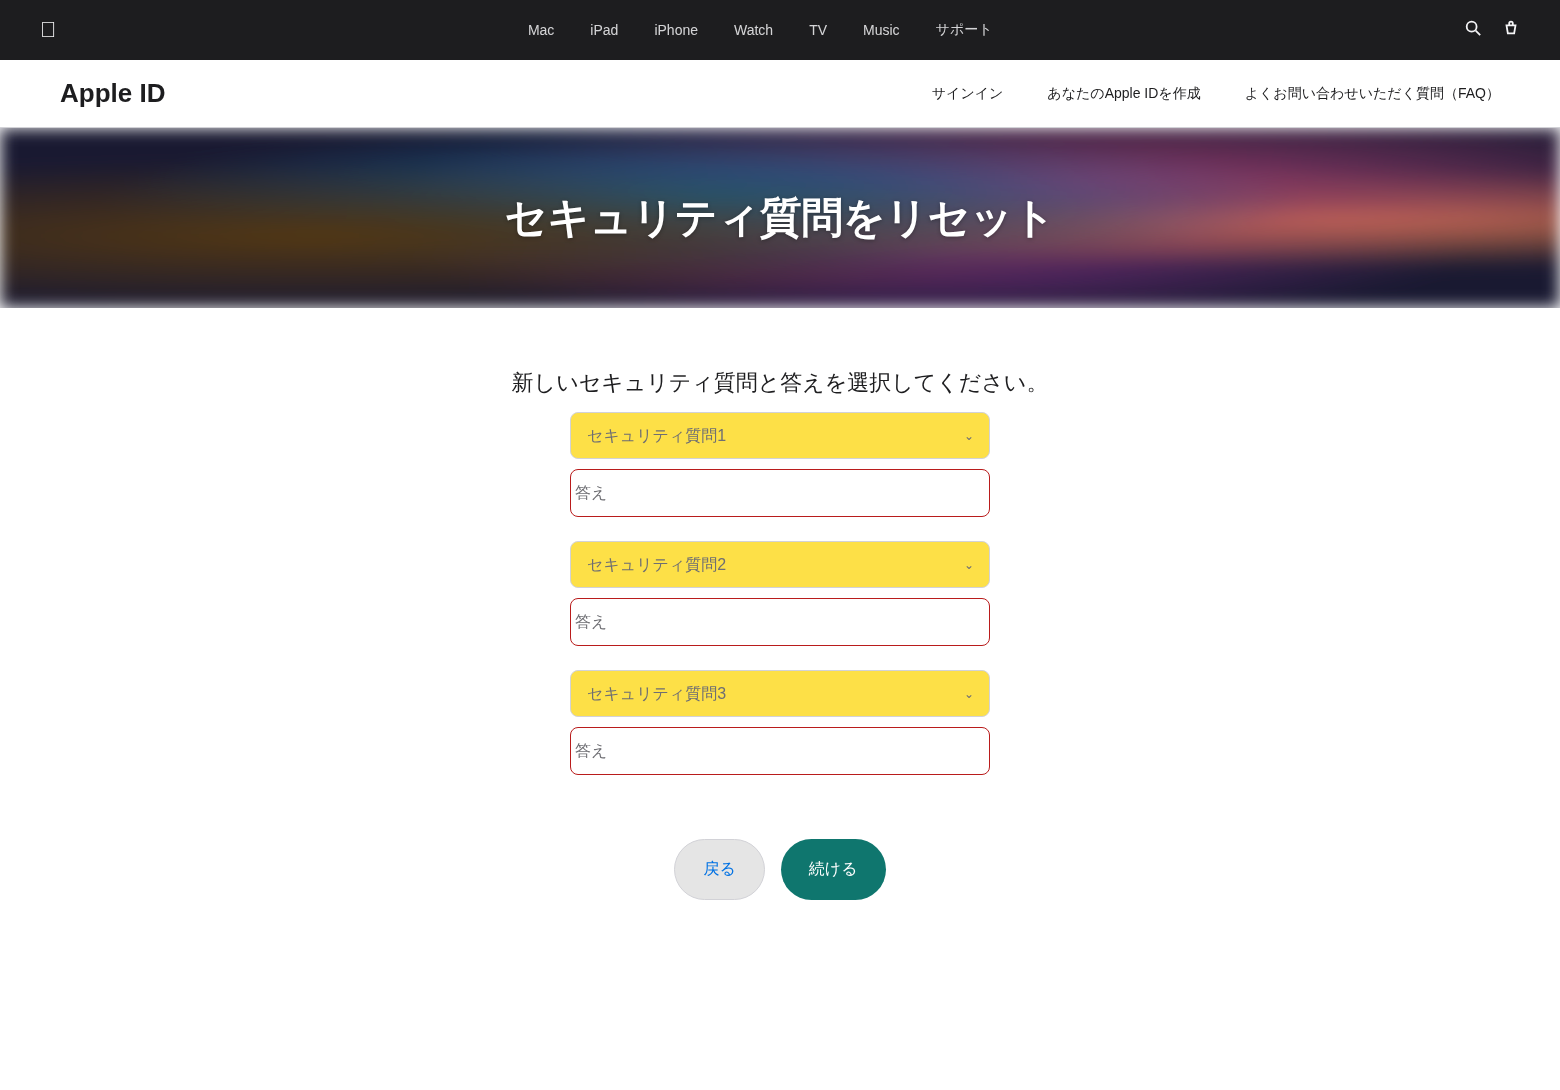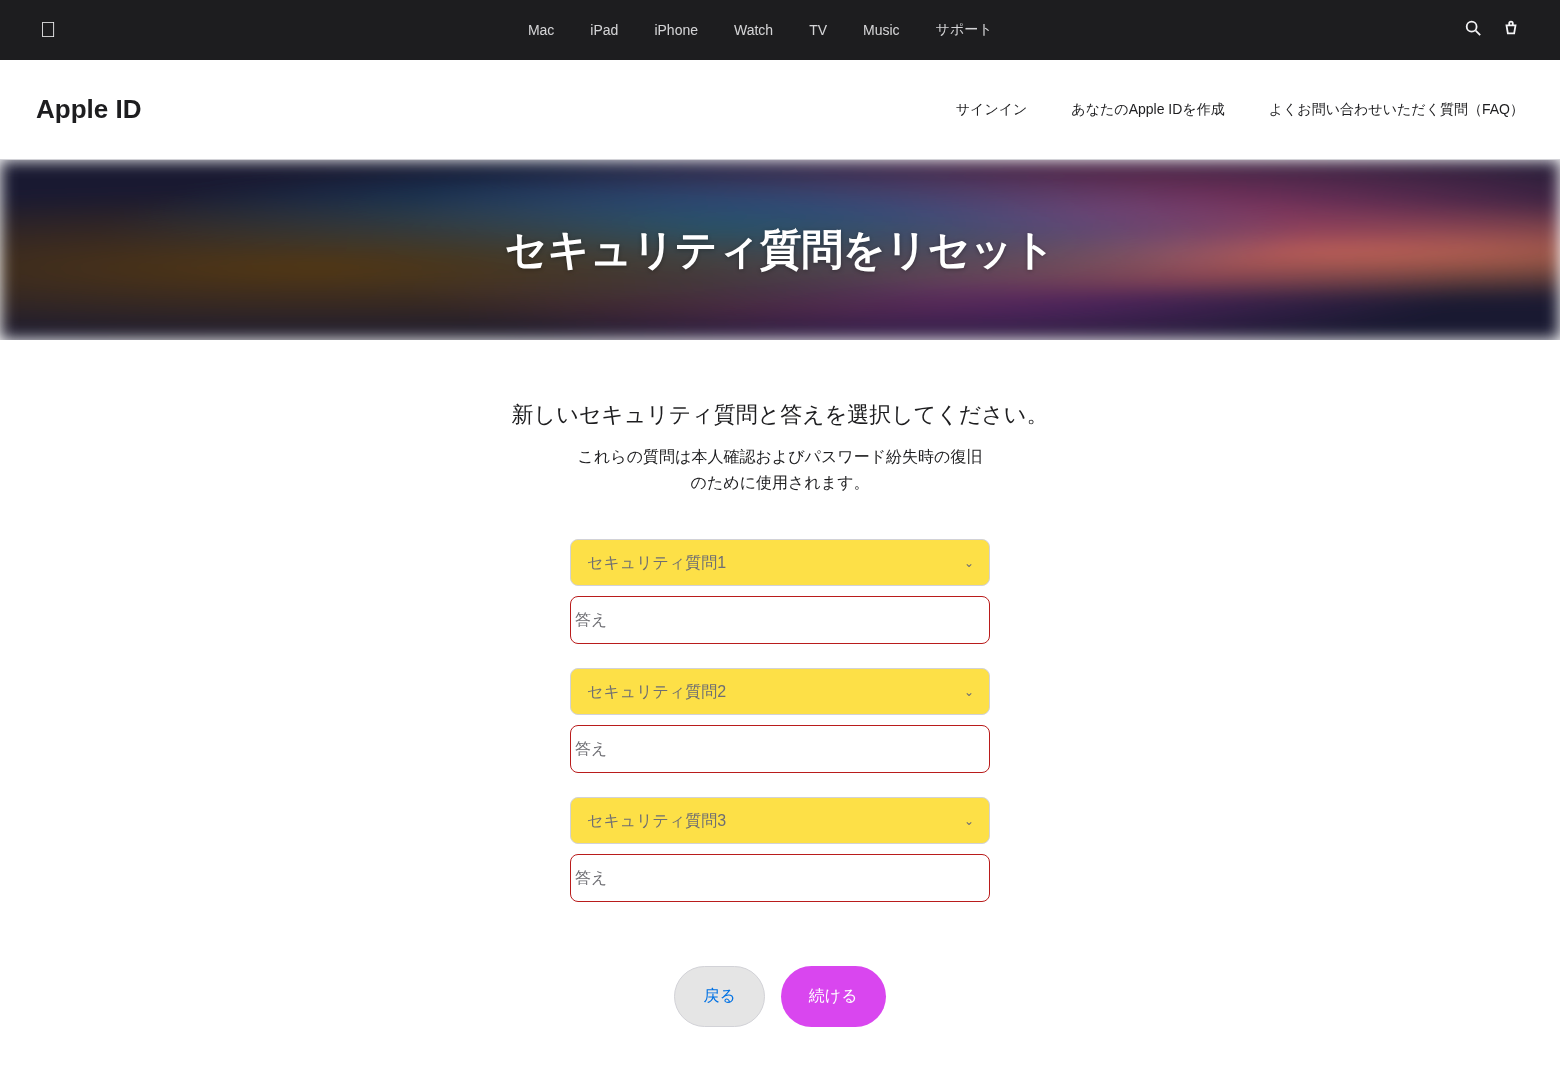--- a/index.html
+++ b/index.html
@@ -35,25 +35,25 @@
       align-items: center;
     }
     .apple-logo {
       color: #f5f5f7;
       font-size: 22px;
       cursor: pointer;
     }
 
     
     .secondary-nav {
-      height: 100px;
+      height: 68px;
       display: flex;
       align-items: center;
       justify-content: space-between;
-      padding: 0 36px;
+      padding: 0 60px;
       border-bottom: 1px solid #d2d2d7;
     }
     .apple-id-title {
       font-size: 26px;
       font-weight: 600;
       color: #1d1d1f;
     }
     .secondary-nav-links {
       display: flex;
       gap: 44px;
@@ -183,21 +183,21 @@
       background: #e5e5e5;
       color: #0071e3;
       font-size: 16px;
       cursor: pointer;
       font-weight: 400;
     }
     .btn-continue {
       padding: 20px 28px;
       border: none;
       border-radius: 980px;
-      background: #d946ef;
+      background: #0f766e;
       color: #fff;
       font-size: 16px;
       cursor: pointer;
       font-weight: 400;
     }
 
     
     .search-icon-svg {
       width: 18px;
       height: 18px;
@@ -252,21 +252,20 @@
   </div>
 </nav>
 
 <div class="hero">
   <div class="hero-bg"></div>
   <h1 class="hero-title">セキュリティ質問をリセット</h1>
 </div>
 
 <div class="main-content">
   <p class="content-subtitle">新しいセキュリティ質問と答えを選択してください。</p>
-  <p class="content-desc">これらの質問は本人確認およびパスワード紛失時の復旧のために使用されます。</p>
 
   <div class="form-container">
 
     <div class="form-group">
       <div class="select-wrapper">
         <select>
           <option>セキュリティ質問1</option>
         </select>
         <span class="select-chevron">⌄</span>
       </div>

